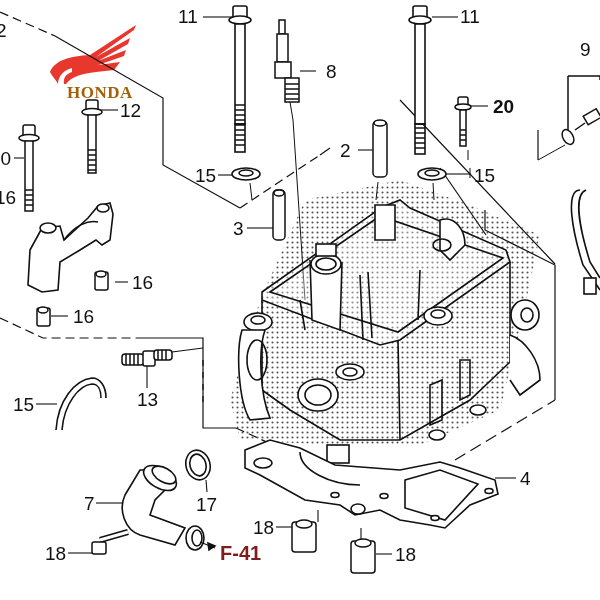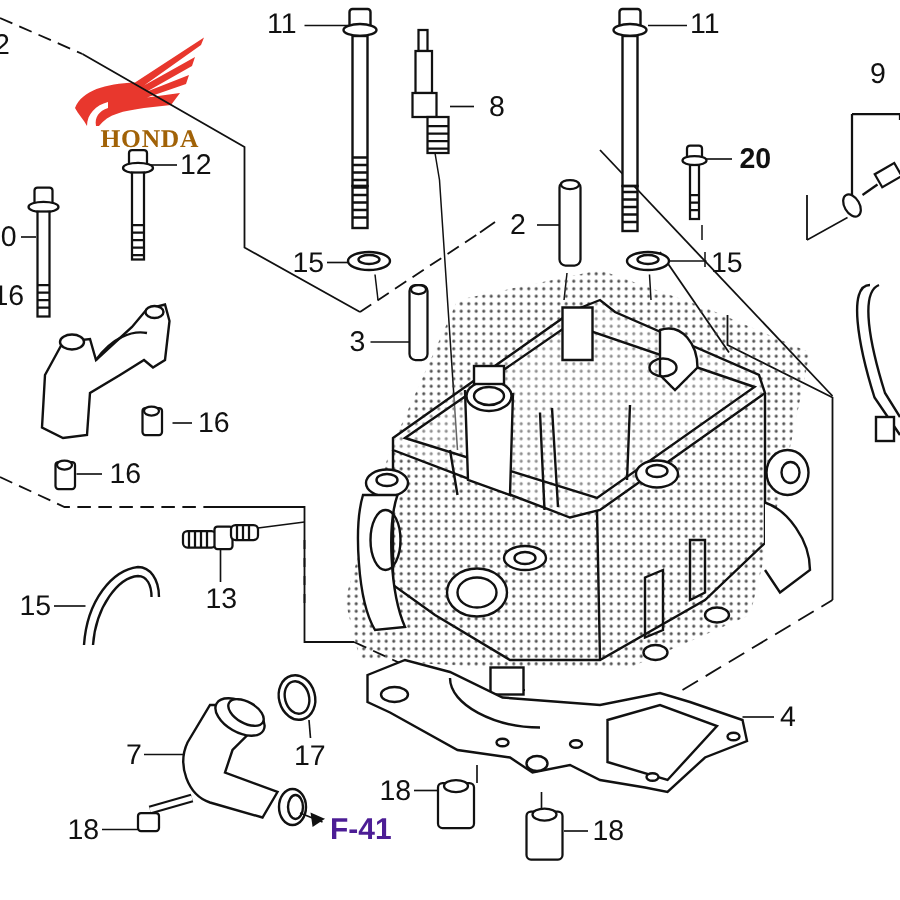--- a/index.html
+++ b/index.html
@@ -1,20 +1,20 @@
 <!DOCTYPE html>
 <html><head>
 <meta charset="utf-8">
 <style>
   html, body { margin: 0; padding: 0; background: #ffffff; }
   body { width: 600px; height: 600px; overflow: hidden; position: relative; font-family: "Liberation Sans", sans-serif; }
   #stage { position: absolute; left: 0; top: 0; width: 600px; height: 600px; }
   svg { position: absolute; left: 0; top: 0; }
   .lbl { position: absolute; font-family: "Liberation Sans", sans-serif; font-size: 19px; color: #111; line-height: 1; white-space: nowrap; }
-  .ref { position: absolute; font-family: "Liberation Sans", sans-serif; font-size: 20px; font-weight: bold; color: #4c1d95; line-height: 1; }
+  .ref { position: absolute; font-family: "Liberation Sans", sans-serif; font-size: 20px; font-weight: bold; color: #7f1d1d; line-height: 1; }
   .brand { position: absolute; font-family: "Liberation Serif", serif; font-weight: bold; font-size: 17px; letter-spacing: 0.5px; line-height: 1; }
 </style>
 </head>
 <body>
 
 <div id="stage">
 
   <svg width="600" height="600" viewBox="0 0 600 600">
     <defs>
       <pattern id="dots" width="5" height="5" patternUnits="userSpaceOnUse">

